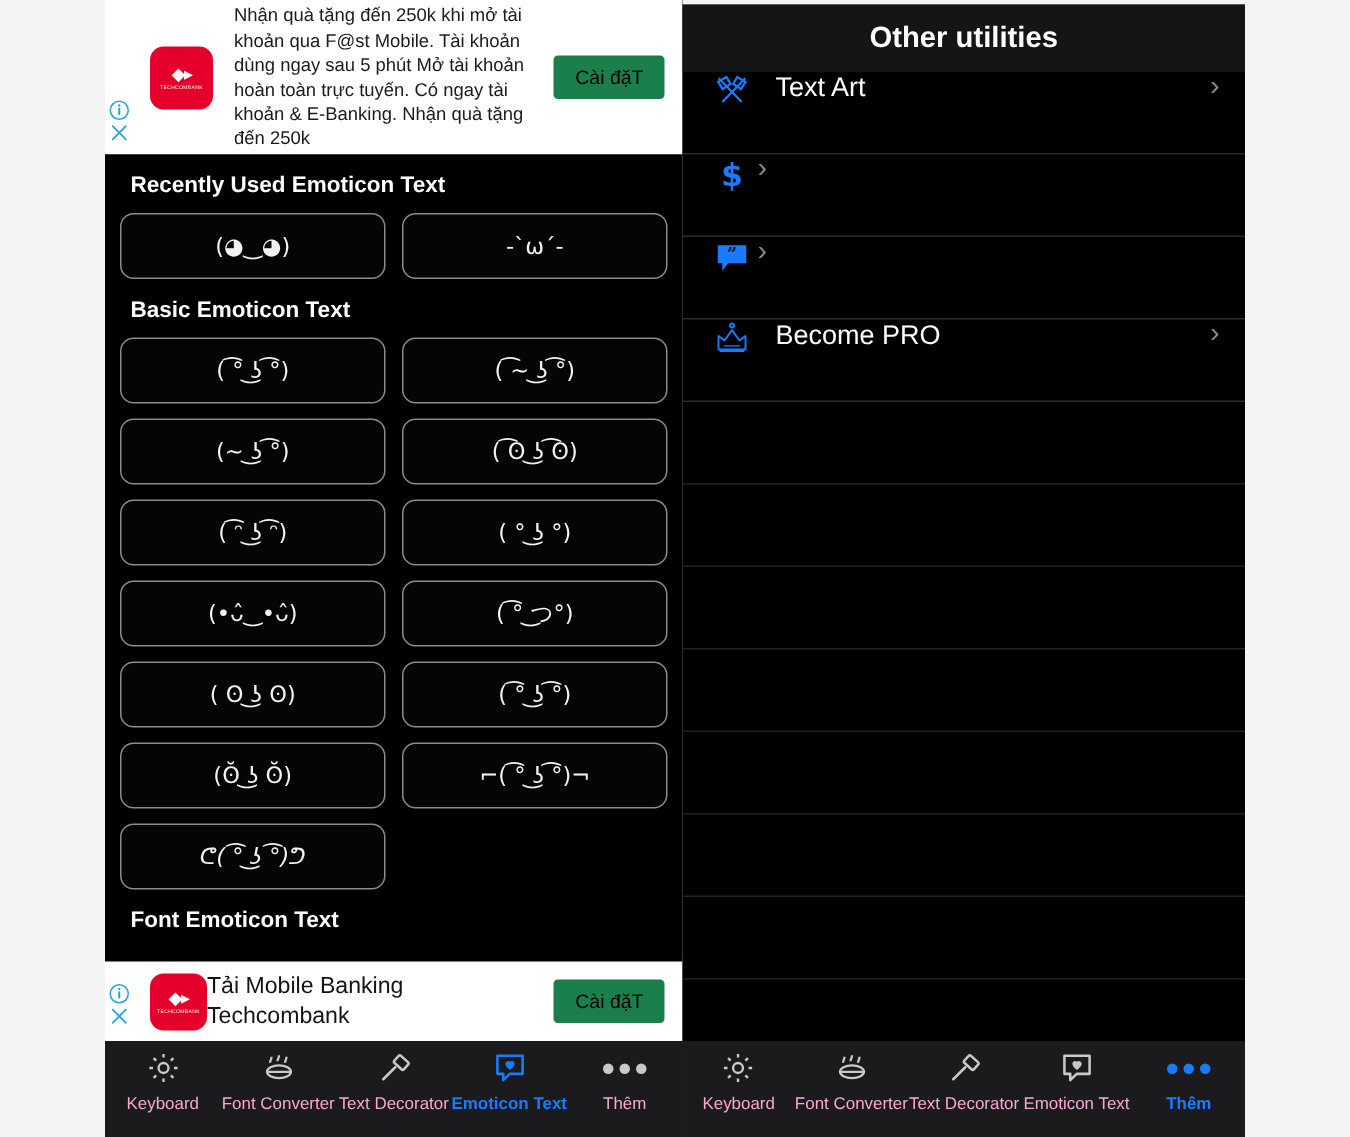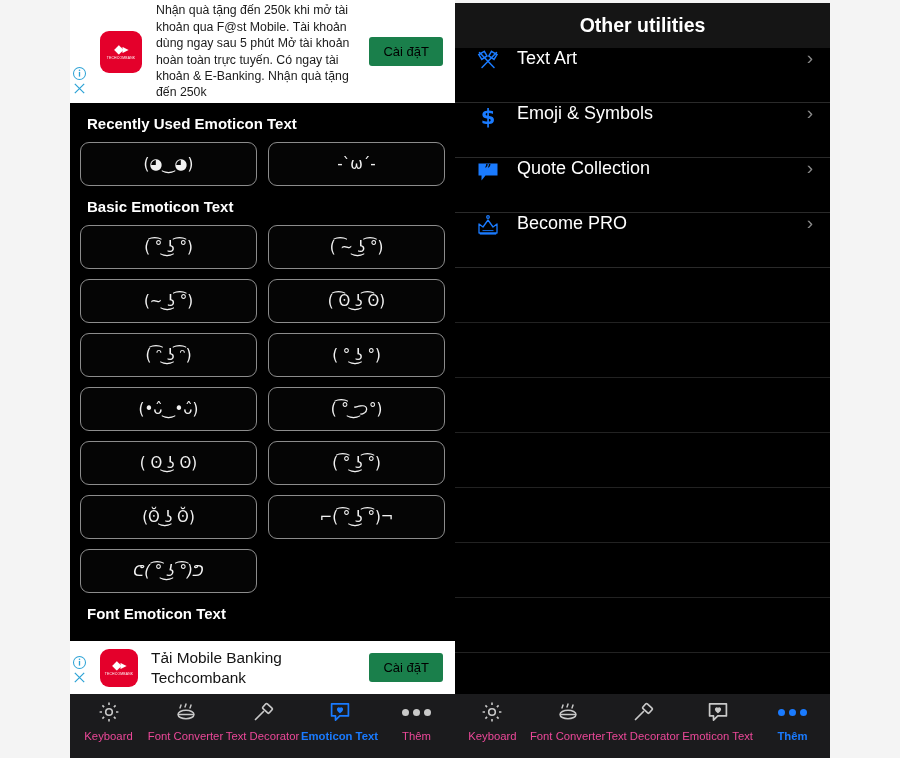--- a/index.html
+++ b/index.html
@@ -99,40 +99,40 @@
   
   .ad-bottom {
     position: absolute;
     left: 0; top: 641px;
     width: 385px; height: 53px;
     background: #ffffff;
     display: flex; align-items: center;
   }
   .ad-bottom .ad-logo { margin-left: 30px; width: 38px; height: 38px; }
   .ad-bottom .ad-text2 {
-    flex: 1 1 auto; margin-left: 13px;
+    flex: 1 1 auto; margin-left: 0;
     font-size: 15.4px; line-height: 20px; color: #141414;
   }
   .ad-bottom .ad-badges { top: 14px; }
 
   
   .tabbar {
     position: absolute;
     bottom: 0; height: 64px;
     background: #1b1b1d;
     display: flex; align-items: flex-start;
     padding-top: 5px;
   }
   #left-tabbar  { left: 70px;  width: 385px; }
   #right-tabbar { left: 455px; width: 375px; }
   .tab {
     flex: 1 1 0;
     display: flex; flex-direction: column; align-items: center;
     gap: 5px;
-    color: #ec4899;
+    color: #f9a8d4;
   }
   .tab .tab-ico { height: 26px; display:flex; align-items:center; justify-content:center; }
   .tab .tab-label { font-size: 11.3px; white-space: nowrap; }
   .tab.active { color: #1a7bff; }
   .tab.active .tab-label { font-weight: bold; }
   .dots { display:flex; gap:4px; align-items:center; }
   .dots i { width:7px; height:7px; border-radius:50%; background:#c9c9c9; display:block;}
   .tab.active .dots i { background:#1a7bff; }
 
   
@@ -316,31 +316,29 @@
           </span>
           <span class="u-label">Text Art</span>
           <span class="u-chev">›</span>
         </div>
         <div class="util-row">
           <span class="u-ico">
             <svg width="26" height="26" viewBox="0 0 26 26">
               <text x="13" y="21" font-family="DejaVu Sans, sans-serif" font-size="21" font-weight="bold" fill="#1a7bff" text-anchor="middle">$</text>
             </svg>
           </span>
-          <span class="u-label">Emoji &amp; Symbols</span>
           <span class="u-chev">›</span>
         </div>
         <div class="util-row">
           <span class="u-ico">
             <svg width="26" height="26" viewBox="0 0 26 26">
         <path d="M3.5 5.5h19v12h-12l-4 5v-5h-3z" fill="#1a7bff"></path>
         <text x="13" y="15.5" font-family="DejaVu Serif, serif" font-size="12" font-weight="bold" fill="#0b0b0b" text-anchor="middle">”</text>
             </svg>
           </span>
-          <span class="u-label">Quote Collection</span>
           <span class="u-chev">›</span>
         </div>
         <div class="util-row">
           <span class="u-ico">
             <svg width="26" height="26" viewBox="0 0 26 26" fill="none" stroke="#1a7bff" stroke-width="1.3">
         <circle cx="13" cy="4" r="1.3"></circle>
         <path d="M4 20V11l4 3 5-7 5 7 4-3v9z" stroke-linejoin="round"></path>
         <path d="M4.8 20.8h16.4" stroke-width="1.6"></path>
         <path d="M7.5 17.6h11" stroke-width="0.9"></path>
             </svg>

